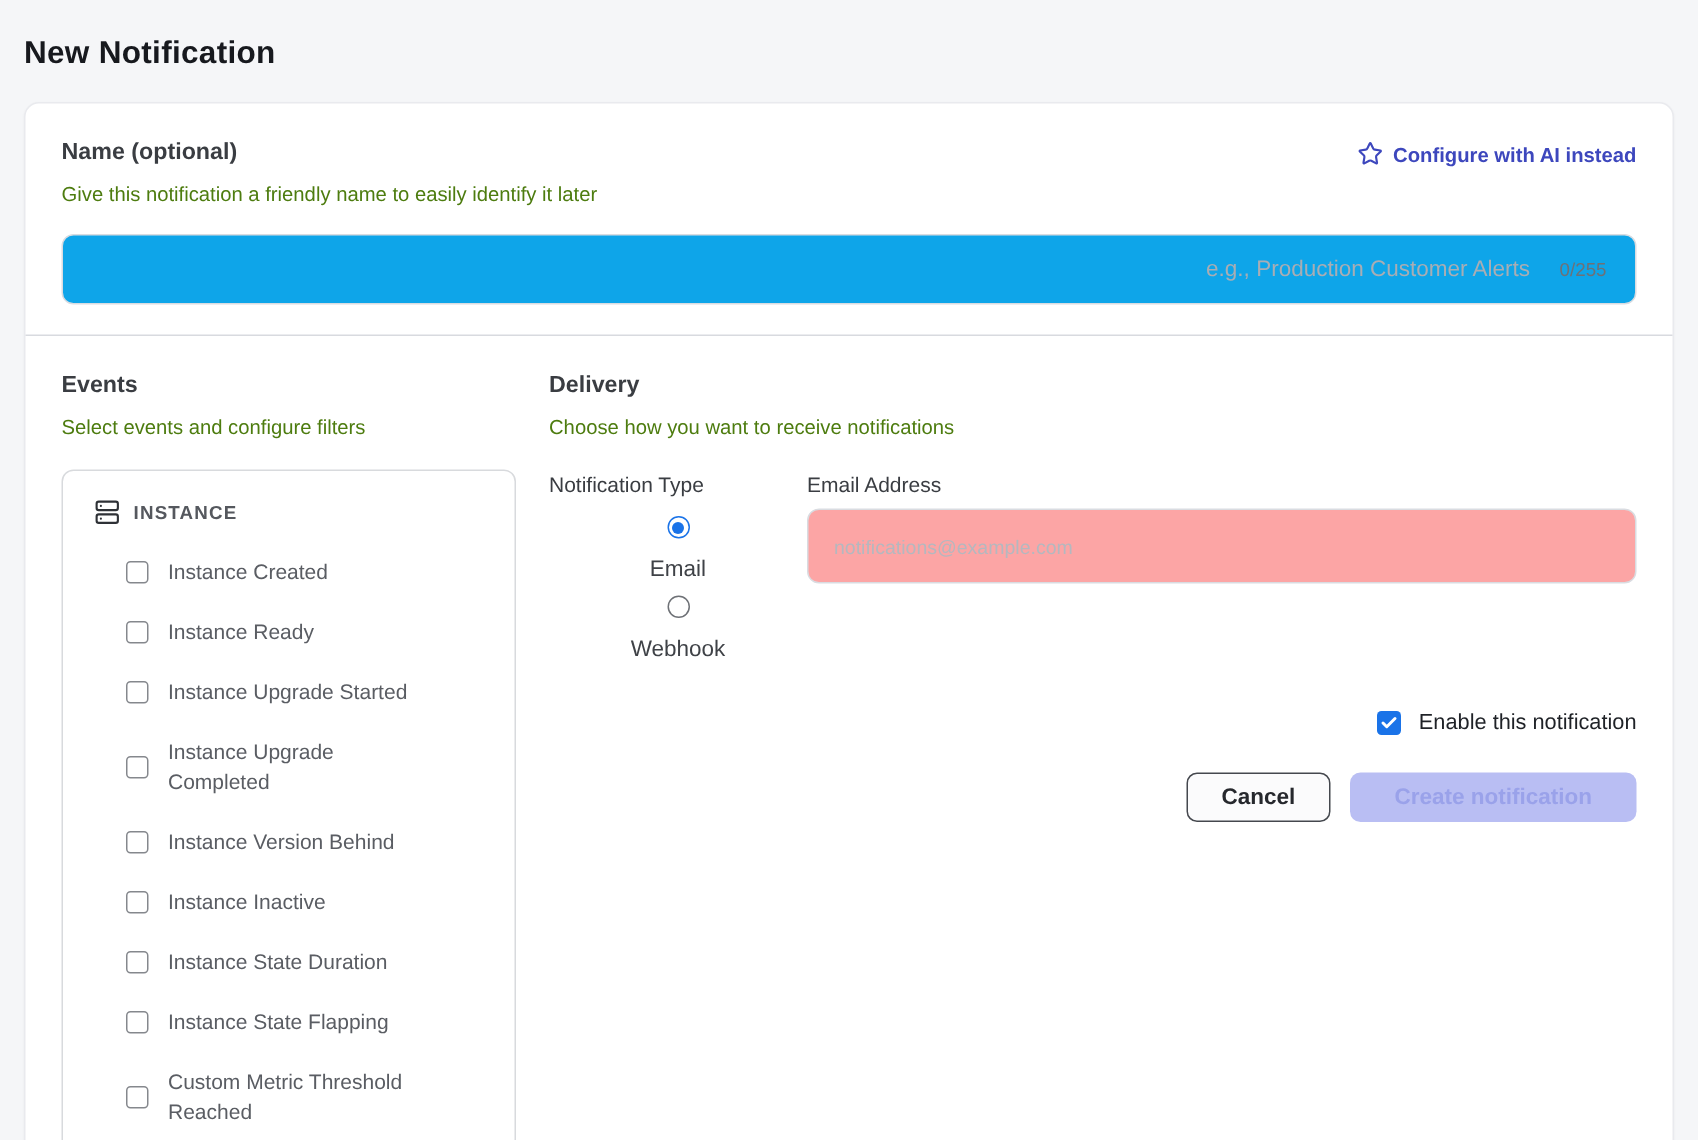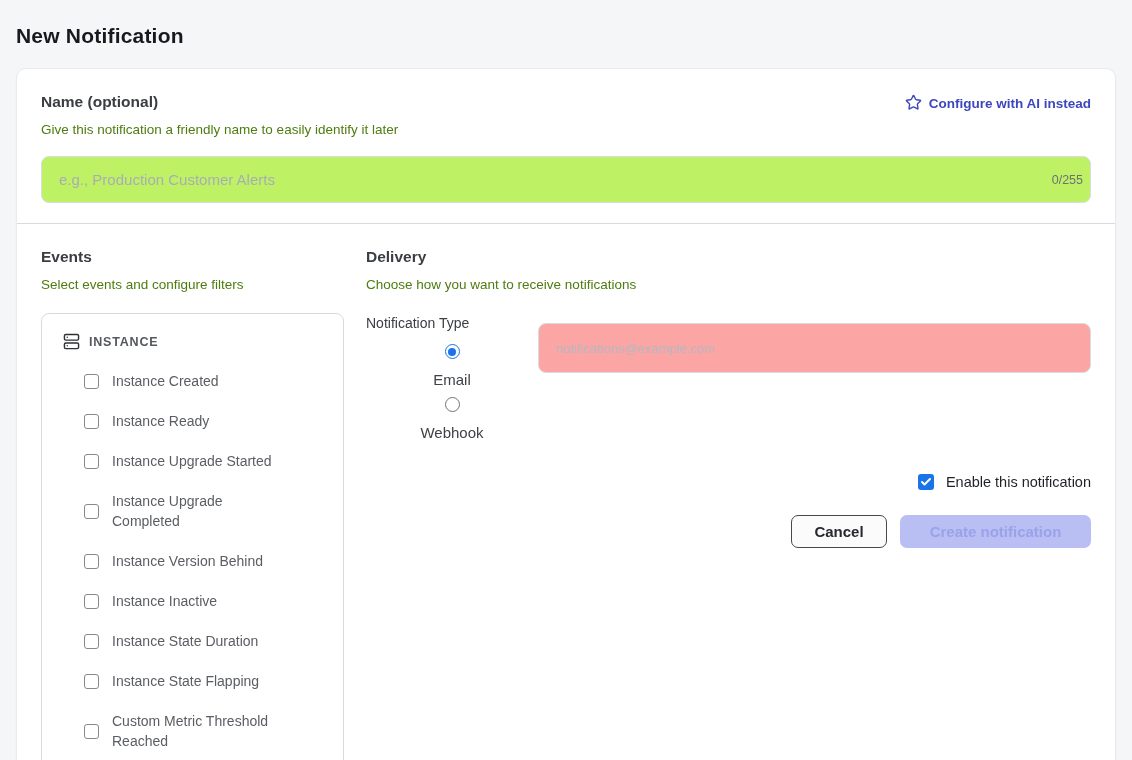--- a/index.html
+++ b/index.html
@@ -36,25 +36,25 @@
   }
   .ai-link svg { display: block; }
   .section-sub { font-size: 13.5px; color: #4d7c0f; margin-top: 11px; }
   .name-input-wrap { position: relative; margin-top: 19px; }
   .text-input {
     width: 100%; height: 47px;
     border: 1px solid #d9dce1; border-radius: 8px;
     padding: 0 70px 0 17px;
     font-size: 15px; color: #2f3237;
     font-family: "Liberation Sans", "DejaVu Sans", sans-serif;
-    background: #bef264; outline: none;
+    background: #0ea5e9; outline: none; text-align: right;
   }
   .text-input::placeholder { color: #a9adb4; }
   .char-counter {
-    position: absolute; right: 8px; top: 50%; transform: translateY(-50%);
+    position: absolute; right: 20px; top: 50%; transform: translateY(-50%);
     font-size: 12.5px; color: #6d7178;
   }
   .divider { border-top: 1px solid #d8dadf; }
   
   .section-2 { display: flex; padding: 24px; gap: 22px; }
   .events-col { width: 303px; flex: none; }
   .delivery-col { flex: 1; min-width: 0; }
   
   .events-panel {
     margin-top: 21px;
@@ -246,20 +246,21 @@
               <span class="radio-circle selected"></span>
               <span class="radio-label">Email</span>
             </div>
             <div class="radio-row">
               <span class="radio-circle"></span>
               <span class="radio-label">Webhook</span>
             </div>
           </div>
         </div>
         <div class="email-col">
+          <div class="field-label">Email Address</div>
           <input class="email-input" type="text" placeholder="notifications@example.com" style="">
         </div>
       </div>
 
       <div class="enable-row">
         <span class="checkbox-checked">
           <svg width="12" height="12" viewBox="0 0 24 24" fill="none" stroke="#ffffff" stroke-width="4" stroke-linecap="round" stroke-linejoin="round">
             <polyline points="20 6 9 17 4 12"></polyline>
           </svg>
         </span>

